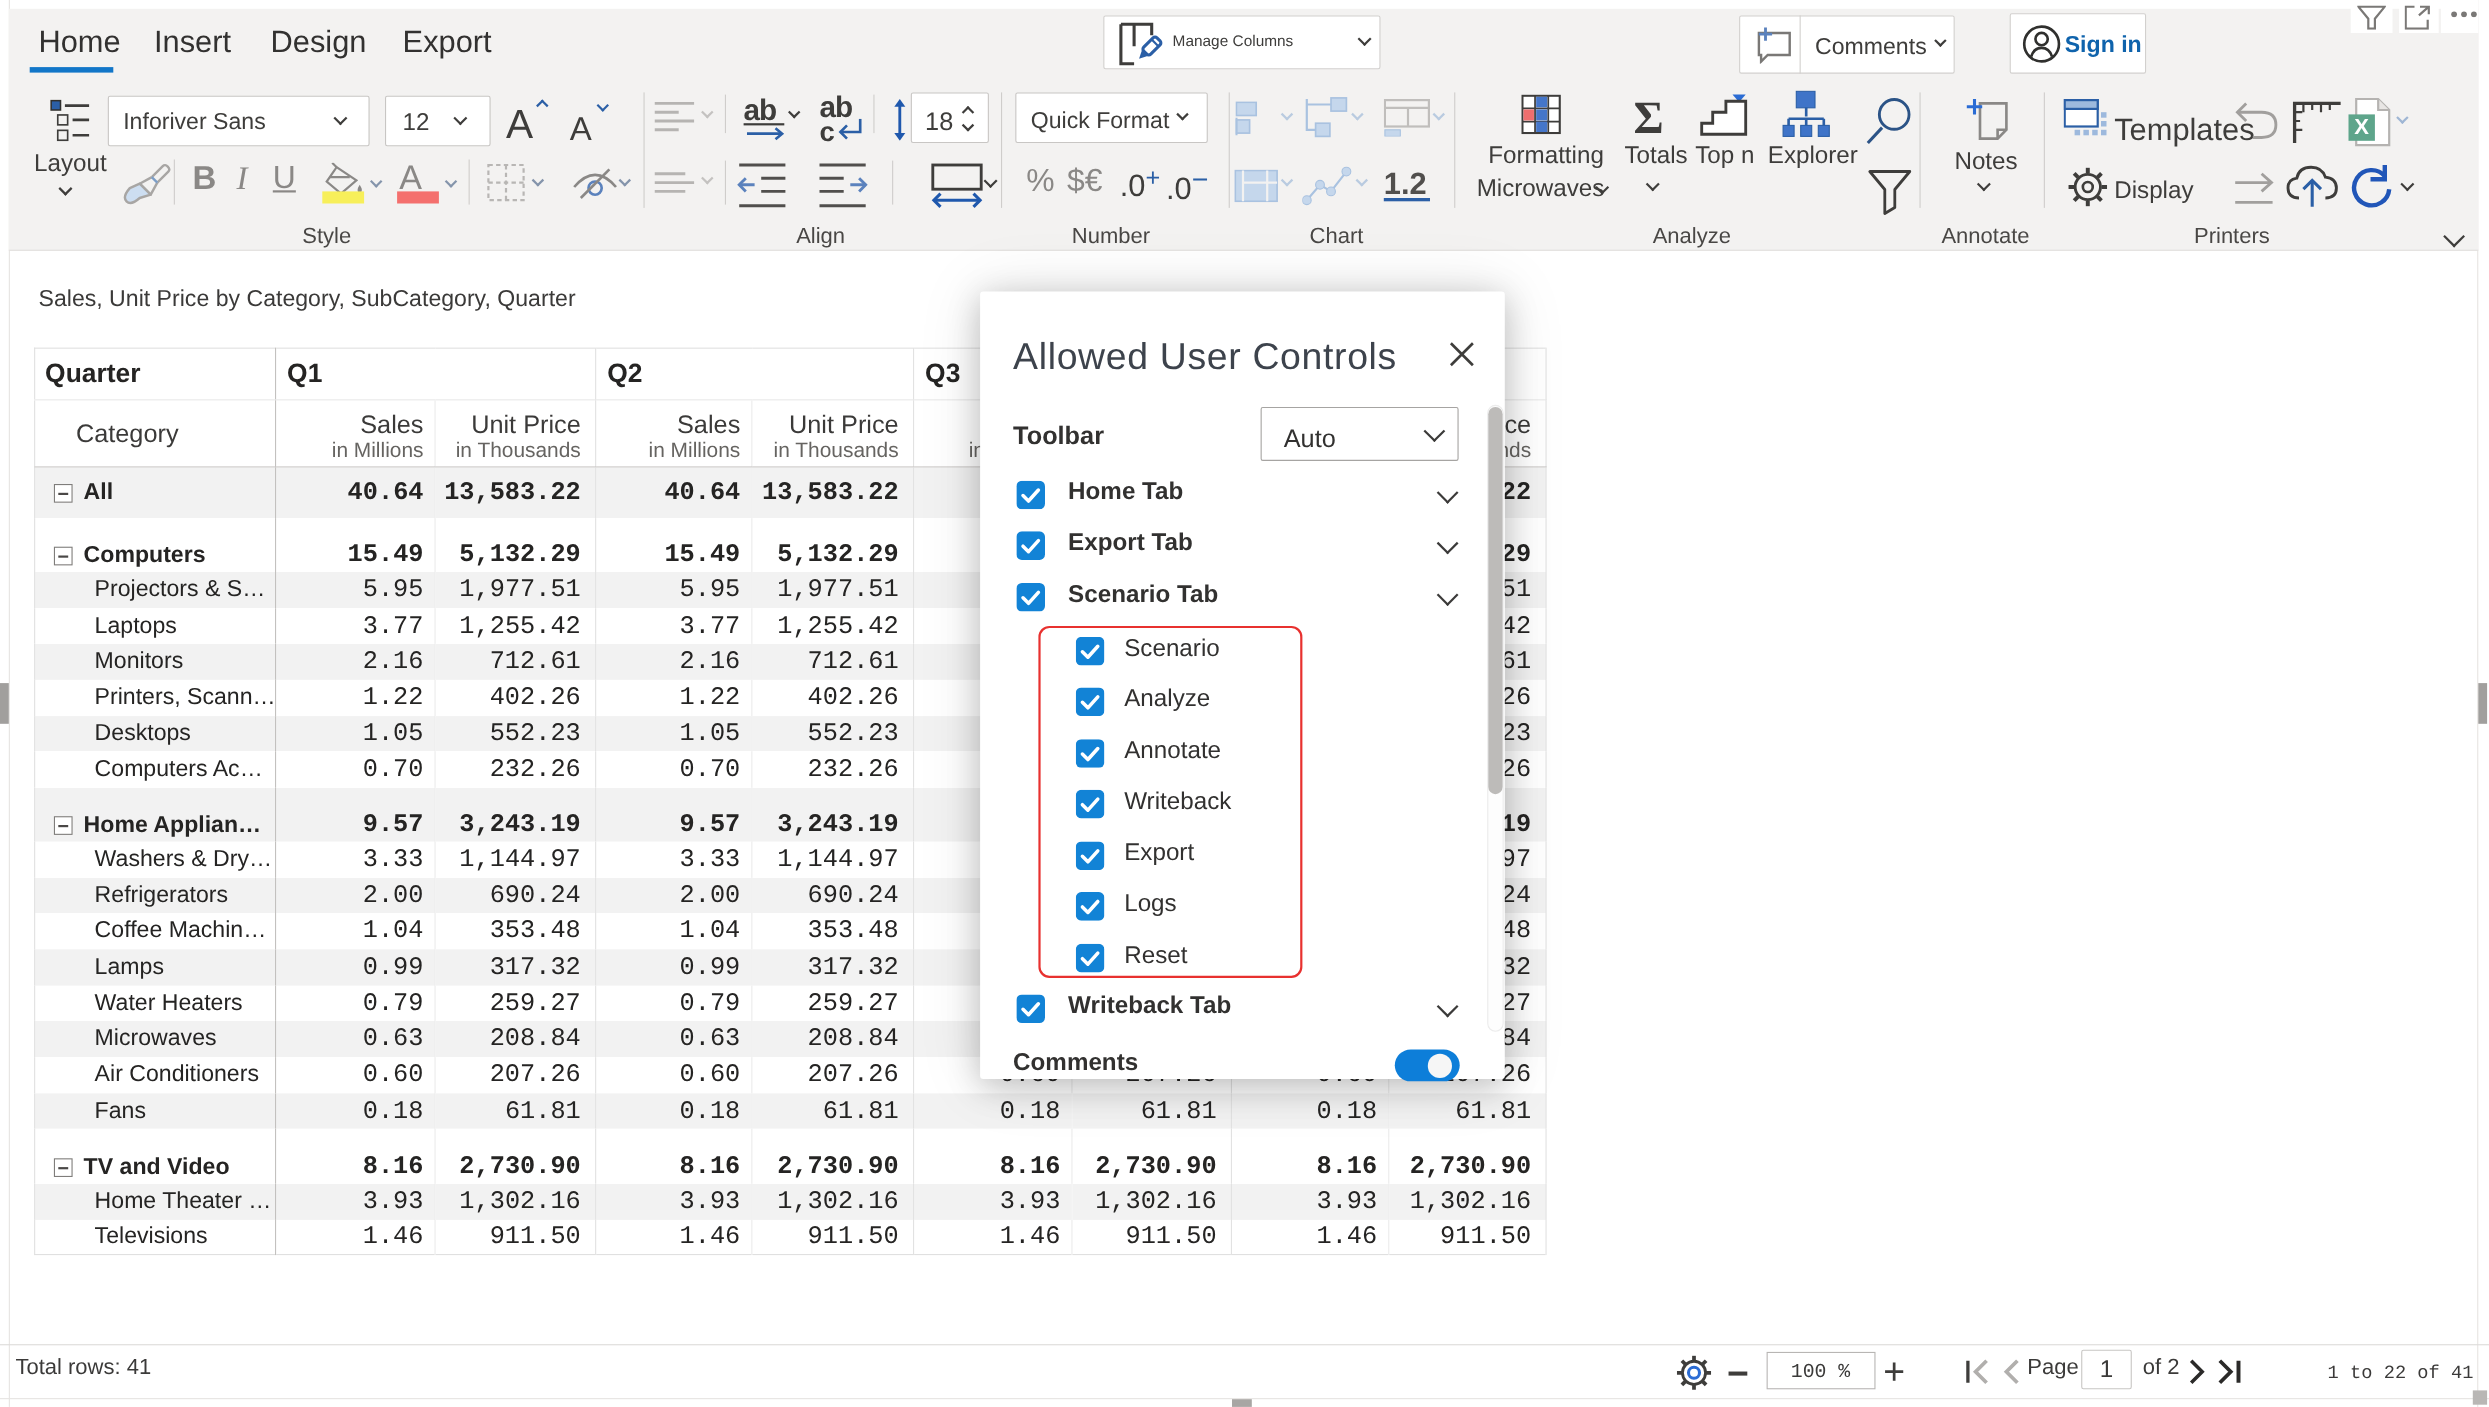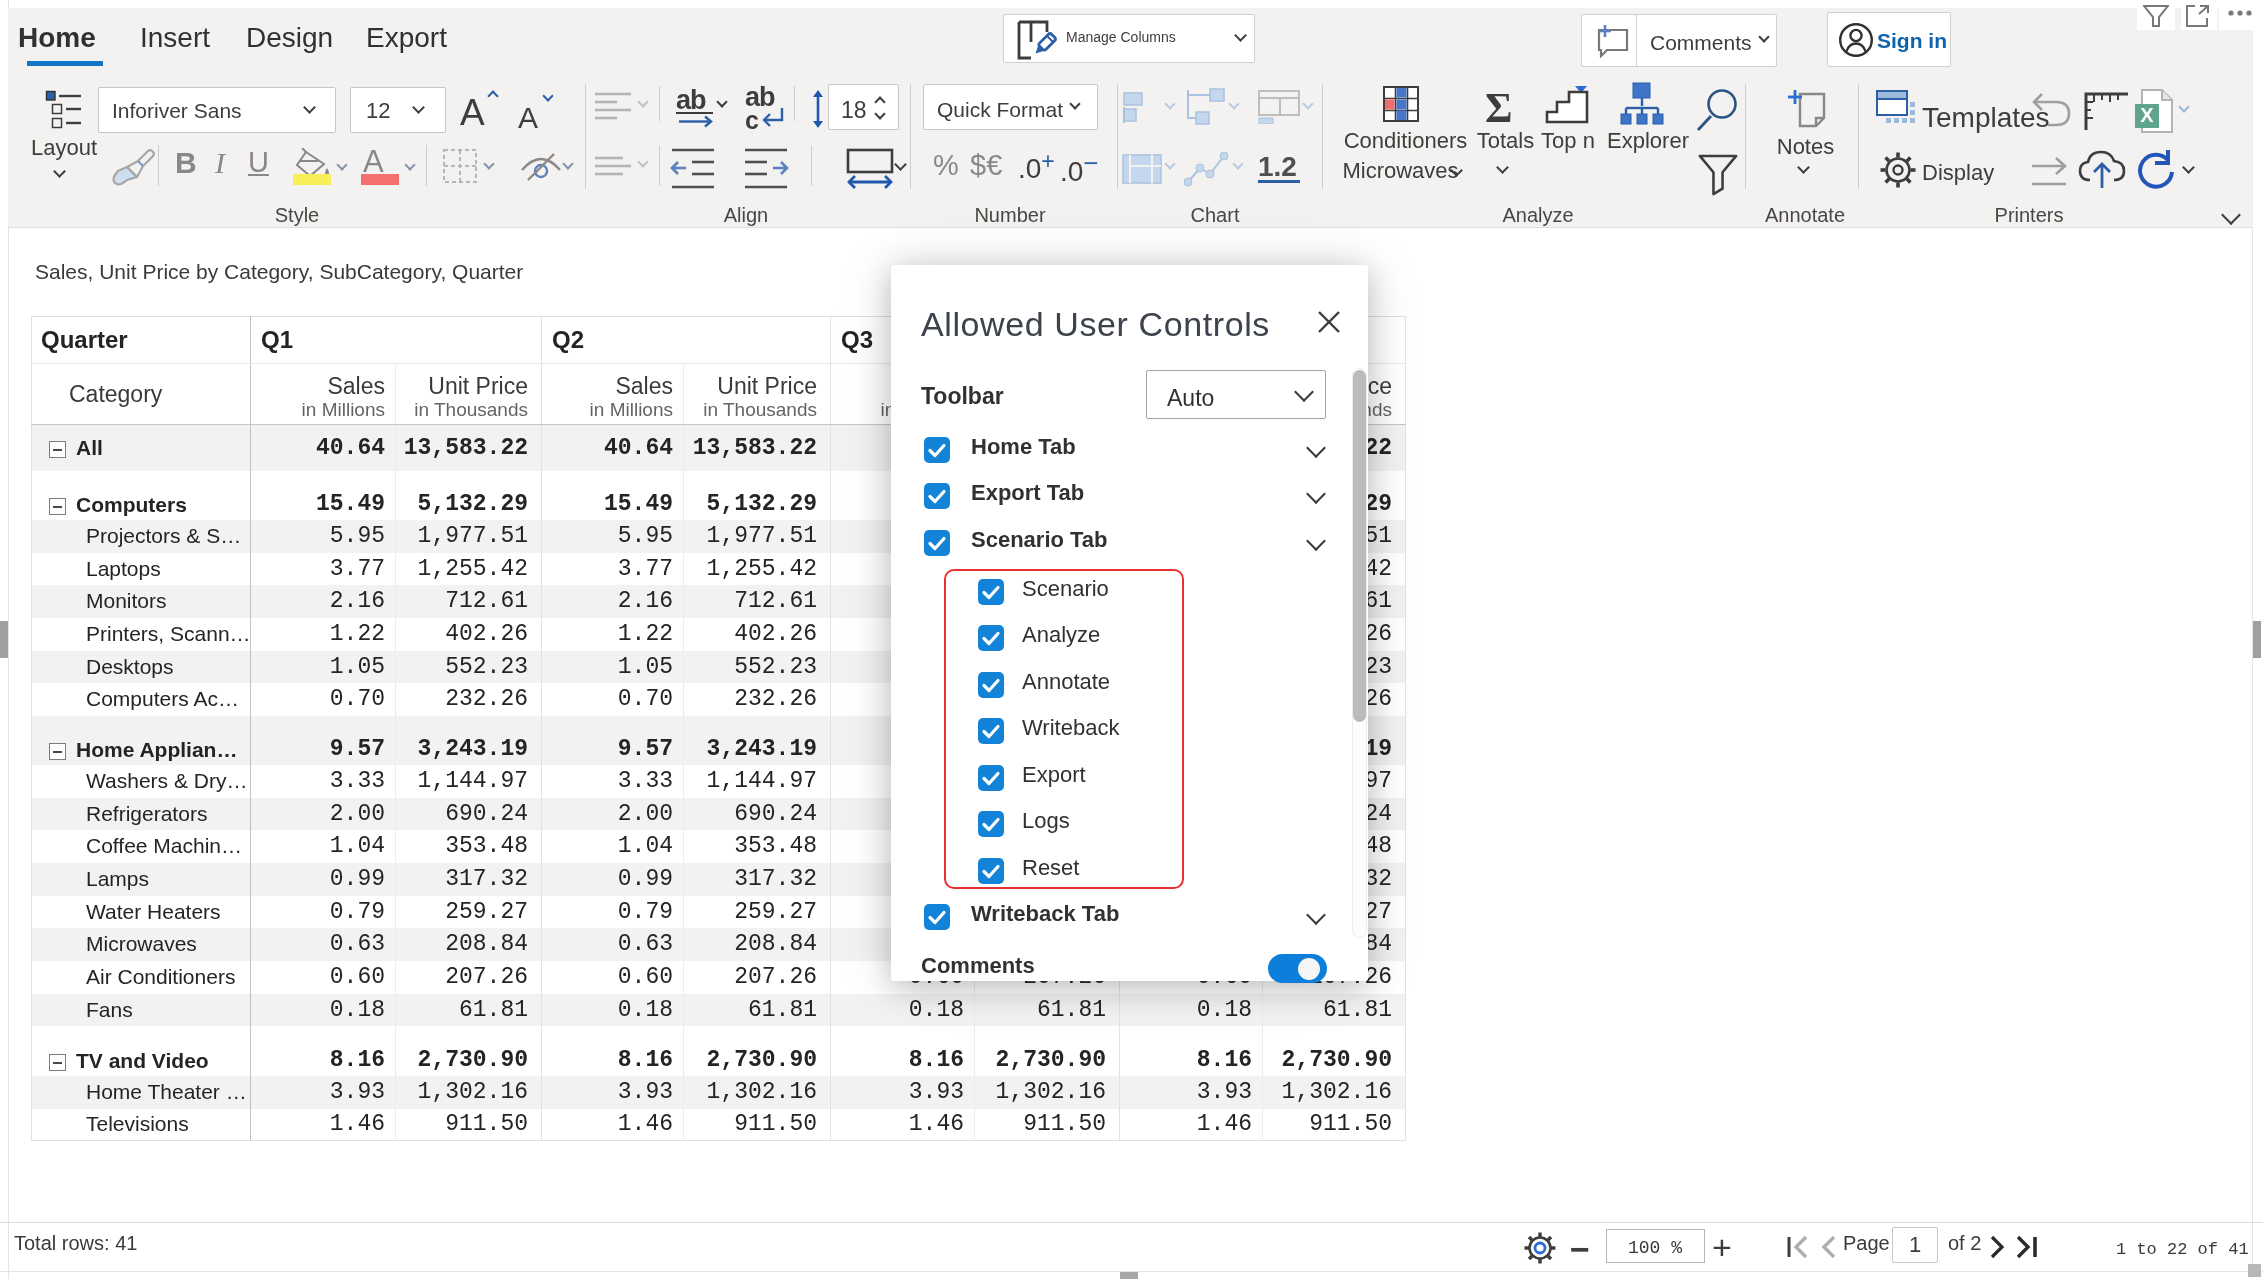--- a/index.html
+++ b/index.html
@@ -37,21 +37,21 @@
 </style></head><body>
 <div id="page">
 <div class="abs" style="left:8px;top:0;width:1px;height:1279px;background:#e6e4e2"></div>
 <div class="abs" style="left:2252px;top:0;width:1px;height:1279px;background:#e6e4e2"></div>
 <div class="abs" style="left:0px;top:621px;width:8px;height:37px;background:#a19f9d"></div>
 <div class="abs" style="left:2253px;top:621px;width:8px;height:37px;background:#a19f9d"></div>
 <div class="abs" style="left:0;top:1271px;width:2263px;height:1px;background:#e6e4e2"></div>
 <div class="abs" style="left:1120px;top:1272px;width:18px;height:7px;background:#a8a6a4"></div>
 <div class="abs" style="left:2248px;top:1264px;width:13px;height:13px;background:#b9b7b5"></div>
 <div id="ribbon">
-<div class="tab" style="left:10px;font-weight:bold;text-align:right;">Home</div>
+<div class="tab" style="left:27px;font-weight:normal;text-align:right;">Home</div>
 <div class="abs" style="left:19px;top:53px;width:76px;height:5px;background:#1276c8"></div>
 <div class="tab" style="left:132px;">Insert</div>
 <div class="tab" style="left:238px;">Design</div>
 <div class="tab" style="left:358px;">Export</div>
 <div class="vsep" style="left:577px;top:76px;height:105px"></div>
 <div class="vsep" style="left:902px;top:76px;height:105px"></div>
 <div class="vsep" style="left:1109px;top:76px;height:105px"></div>
 <div class="vsep" style="left:1314px;top:76px;height:105px"></div>
 <div class="vsep" style="left:1737px;top:76px;height:105px"></div>
 <div class="vsep" style="left:1850px;top:76px;height:105px"></div>
@@ -272,21 +272,21 @@
           <line x1="12.5" y1="1" x2="12.5" y2="35"></line>
           <line x1="24.5" y1="1" x2="24.5" y2="35"></line>
           <line x1="1" y1="12.5" x2="35" y2="12.5"></line>
           <line x1="1" y1="24.5" x2="35" y2="24.5"></line>
         </g>
 <rect x="13.5" y="2" width="10" height="9.5" fill="#4576c9"></rect>
         <rect x="13.5" y="24.5" width="10" height="9.5" fill="#4576c9"></rect>
 <rect x="2" y="13.5" width="9.5" height="10" fill="#ee6e6e"></rect>
         <rect x="13.5" y="13.5" width="10" height="10" fill="#4576c9"></rect>
       </svg>
-<div class="itxt" style="left:1300px;top:120px;width:195px;text-align:center;font-size:22px;">Conditioners</div>
+<div class="itxt" style="left:1300px;top:120px;width:195px;text-align:center;font-size:22px;">Formatting</div>
 <div class="itxt" style="left:1300px;top:150px;width:185px;text-align:center;font-size:22px;">Microwaves</div>
 <div class="chv abs" style="left:1444px;top:158px;width:9px;height:9px;border-width:0 2.4px 2.4px 0;"></div>
 <div class="itxt" style="left:1477px;top:76px;font-size:42px;font-weight:bold;font-family:'Liberation Serif',serif;">Σ</div>
 <div class="itxt" style="left:1440px;top:120px;width:115px;text-align:center;font-size:22px;">Totals</div>
 <div class="chv abs" style="left:1490px;top:155px;width:9px;height:9px;border-width:0 2.4px 2.4px 0;"></div>
 <svg class="abs" style="left:1537px;top:74px" width="44" height="42" viewBox="0 0 44 42">
 <path d="M30 4 L42 4 L36 11 Z" fill="#2b6cd4"></path>
 <path d="M2 40 L2 30 L12 30 L12 20 L24 20 L24 10 L42 10 L42 40 Z" fill="#fff" stroke="#3e3d3b" stroke-width="2.6" stroke-linejoin="miter"></path>
       </svg>
 <div class="itxt" style="left:1500px;top:120px;width:120px;text-align:center;font-size:22px;">Top n</div>

